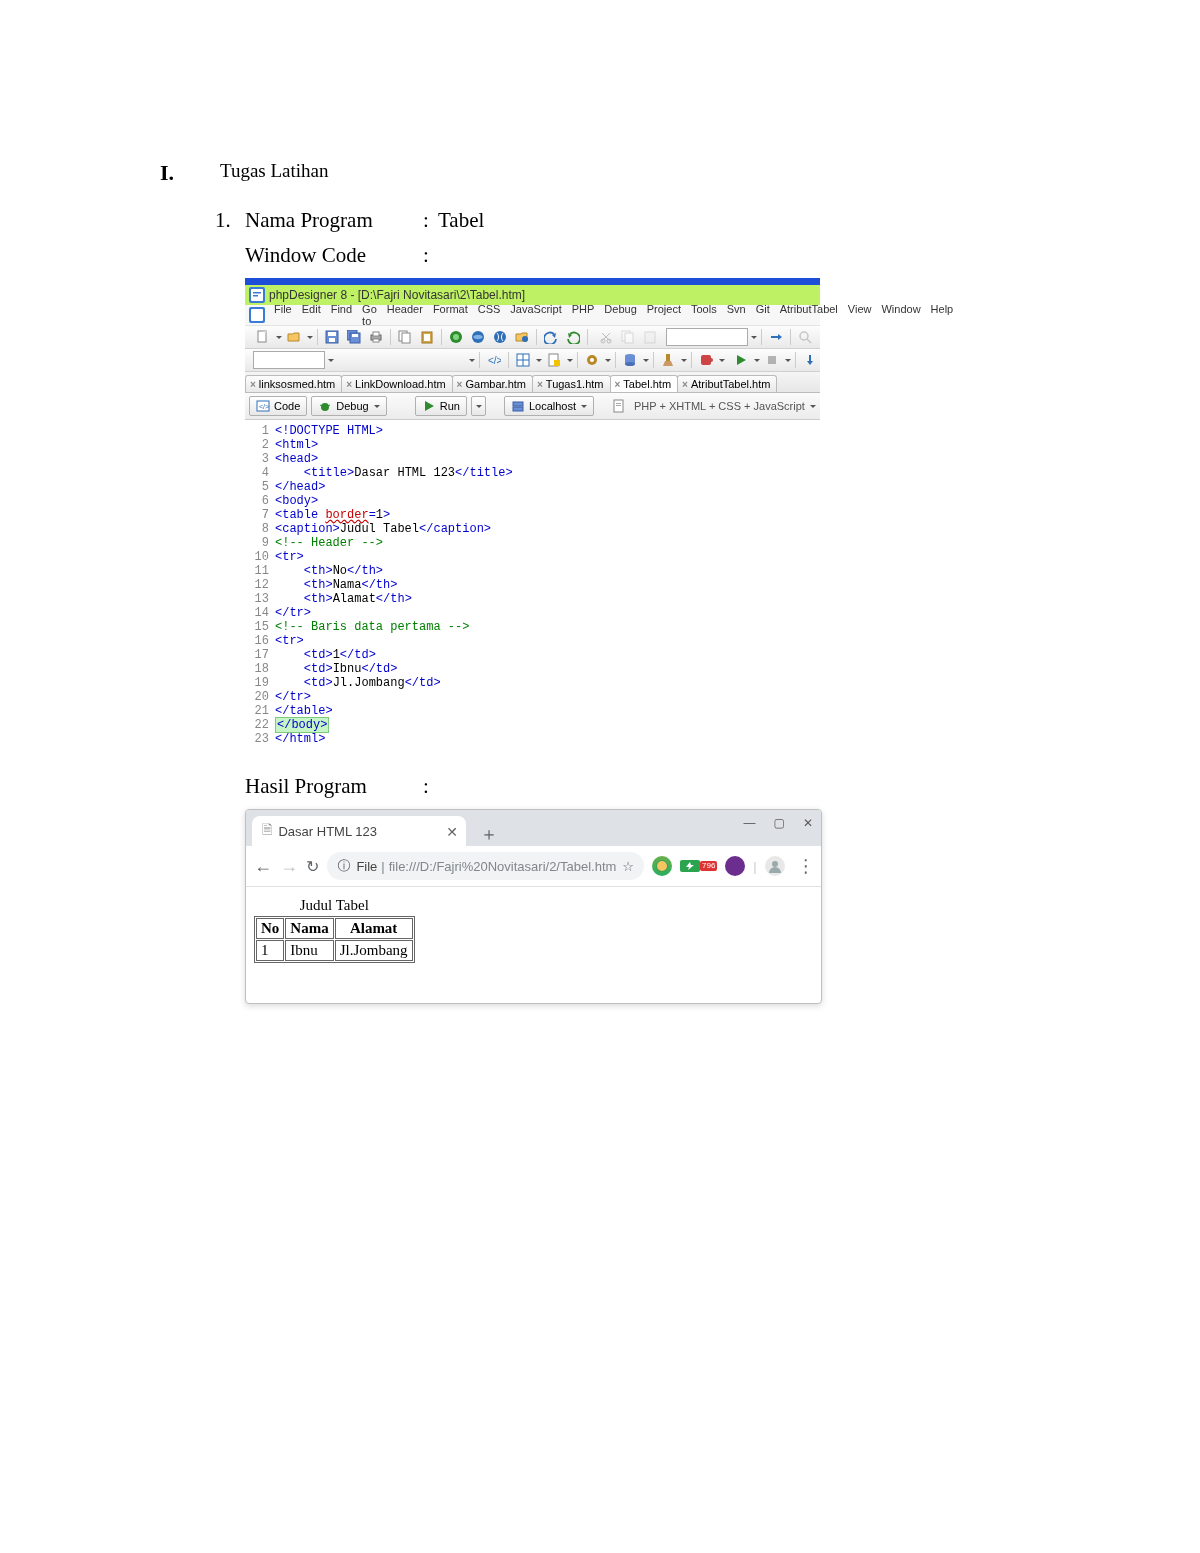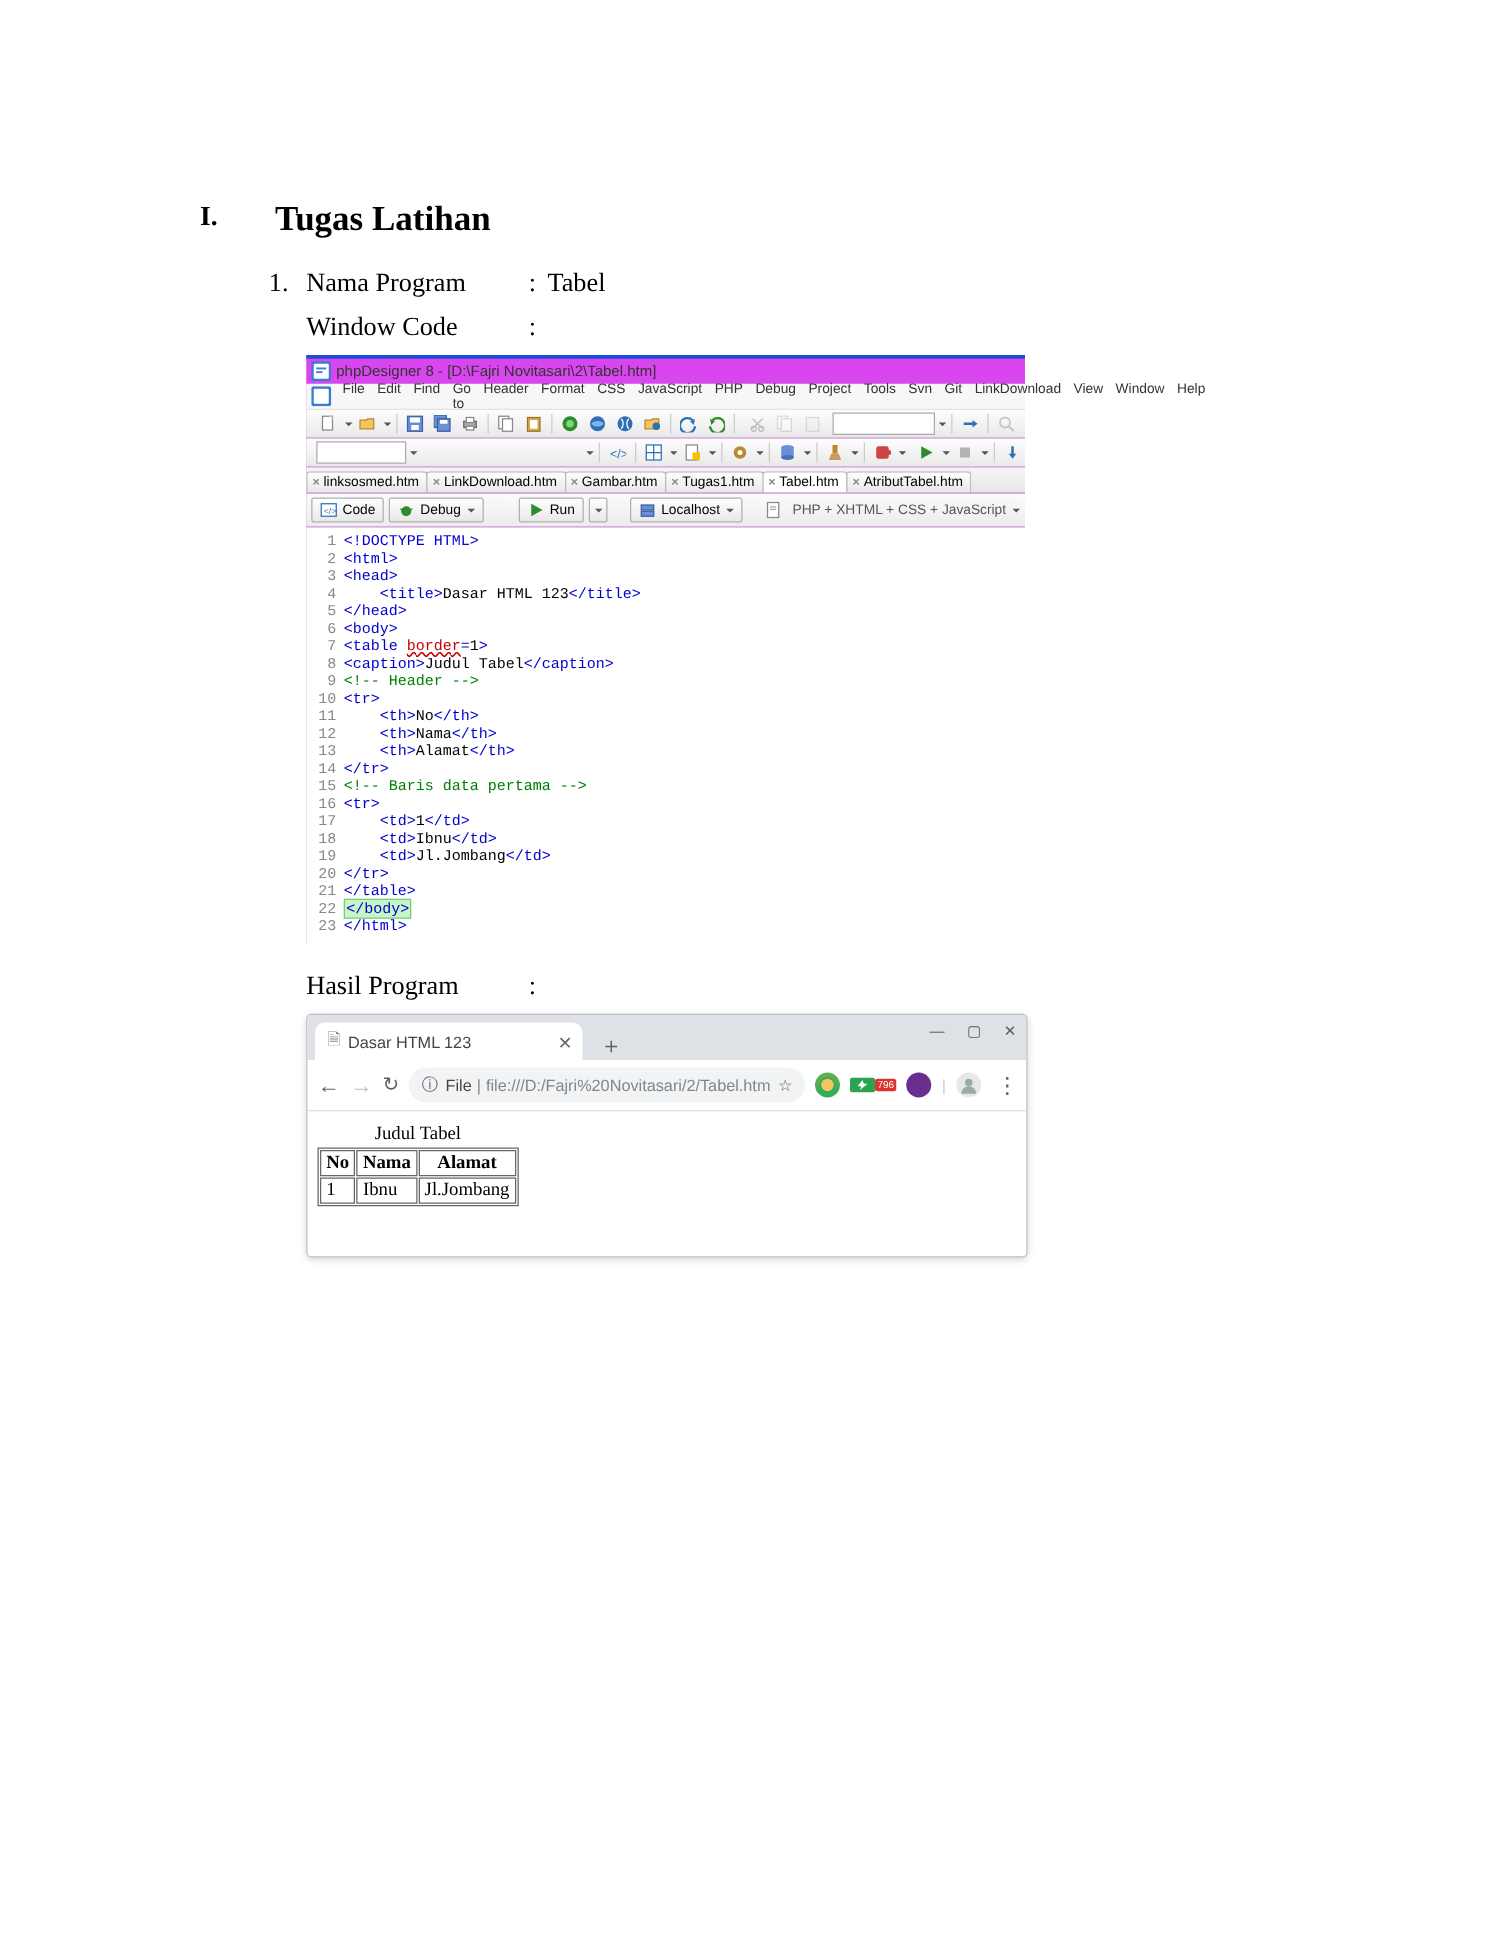--- a/index.html
+++ b/index.html
@@ -16,22 +16,22 @@
   .section-row {
     display: flex;
     margin-bottom: 22px;
   }
   .roman {
     width: 60px;
     font-weight: bold;
     font-size: 22px;
   }
   .section-title {
-    font-weight: bold;
-    font-size: 28px;
+    font-weight: normal;
+    font-size: 19px;
   }
   .item-block {
     margin-left: 55px;
   }
   .item-row {
     display: flex;
     font-size: 21px;
     margin-bottom: 10px;
   }
   .item-num {
@@ -52,22 +52,22 @@
   }
   .sub-label { width: 178px; }
   .figure-wrap {
     margin: 10px 0 20px 30px;
   }
   
   .ide {
     width: 575px;
     font-family: Tahoma, Arial, sans-serif;
     font-size: 11px;
-    background: #d946ef;
-    border-top: 3px solid #1d4ed8;
+    background: #bef264;
+    border-top: 7px solid #1d4ed8;
   }
   .ide-title {
     display: flex;
     align-items: center;
     height: 20px;
     padding: 0 4px;
     font-size: 12px;
     color: #333;
   }
   .ide-title svg { margin-right: 4px; }
@@ -341,21 +341,21 @@
               <span>Header</span>
               <span>Format</span>
               <span>CSS</span>
               <span>JavaScript</span>
               <span>PHP</span>
               <span>Debug</span>
               <span>Project</span>
               <span>Tools</span>
               <span>Svn</span>
               <span>Git</span>
-              <span>LinkDownload</span>
+              <span>AtributTabel</span>
               <span>View</span>
               <span>Window</span>
               <span>Help</span>
             </div>
         </div>
 
         <div class="toolbar">
           <div class="grip"></div>
           <div class="tb-btn">
               <svg width="14" height="14" viewBox="0 0 14 14">

